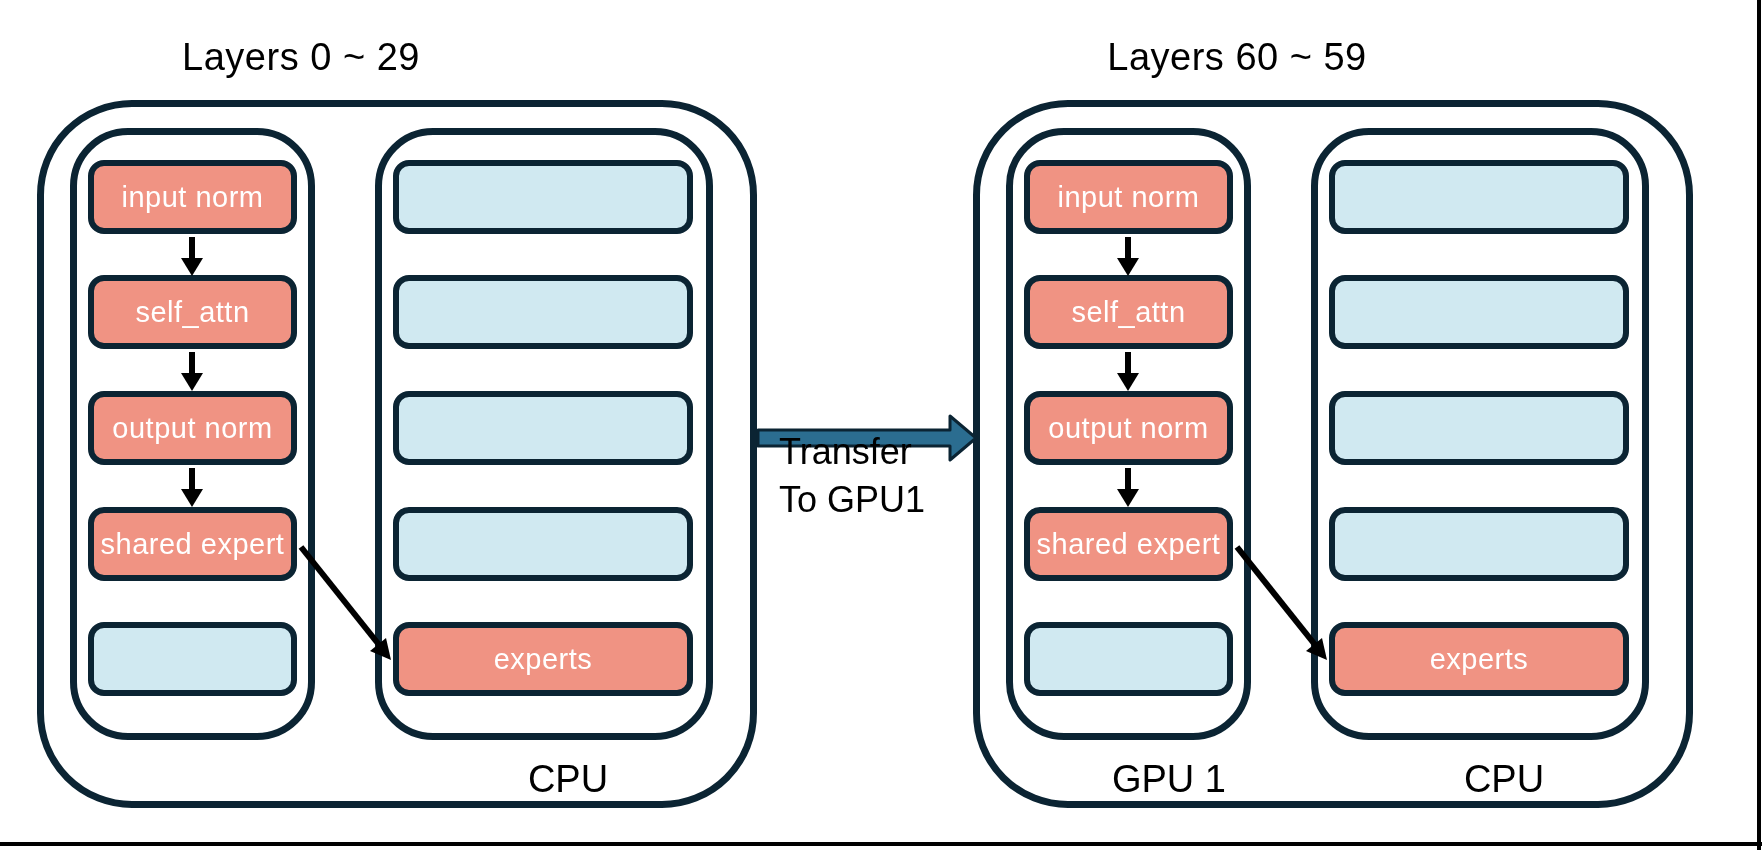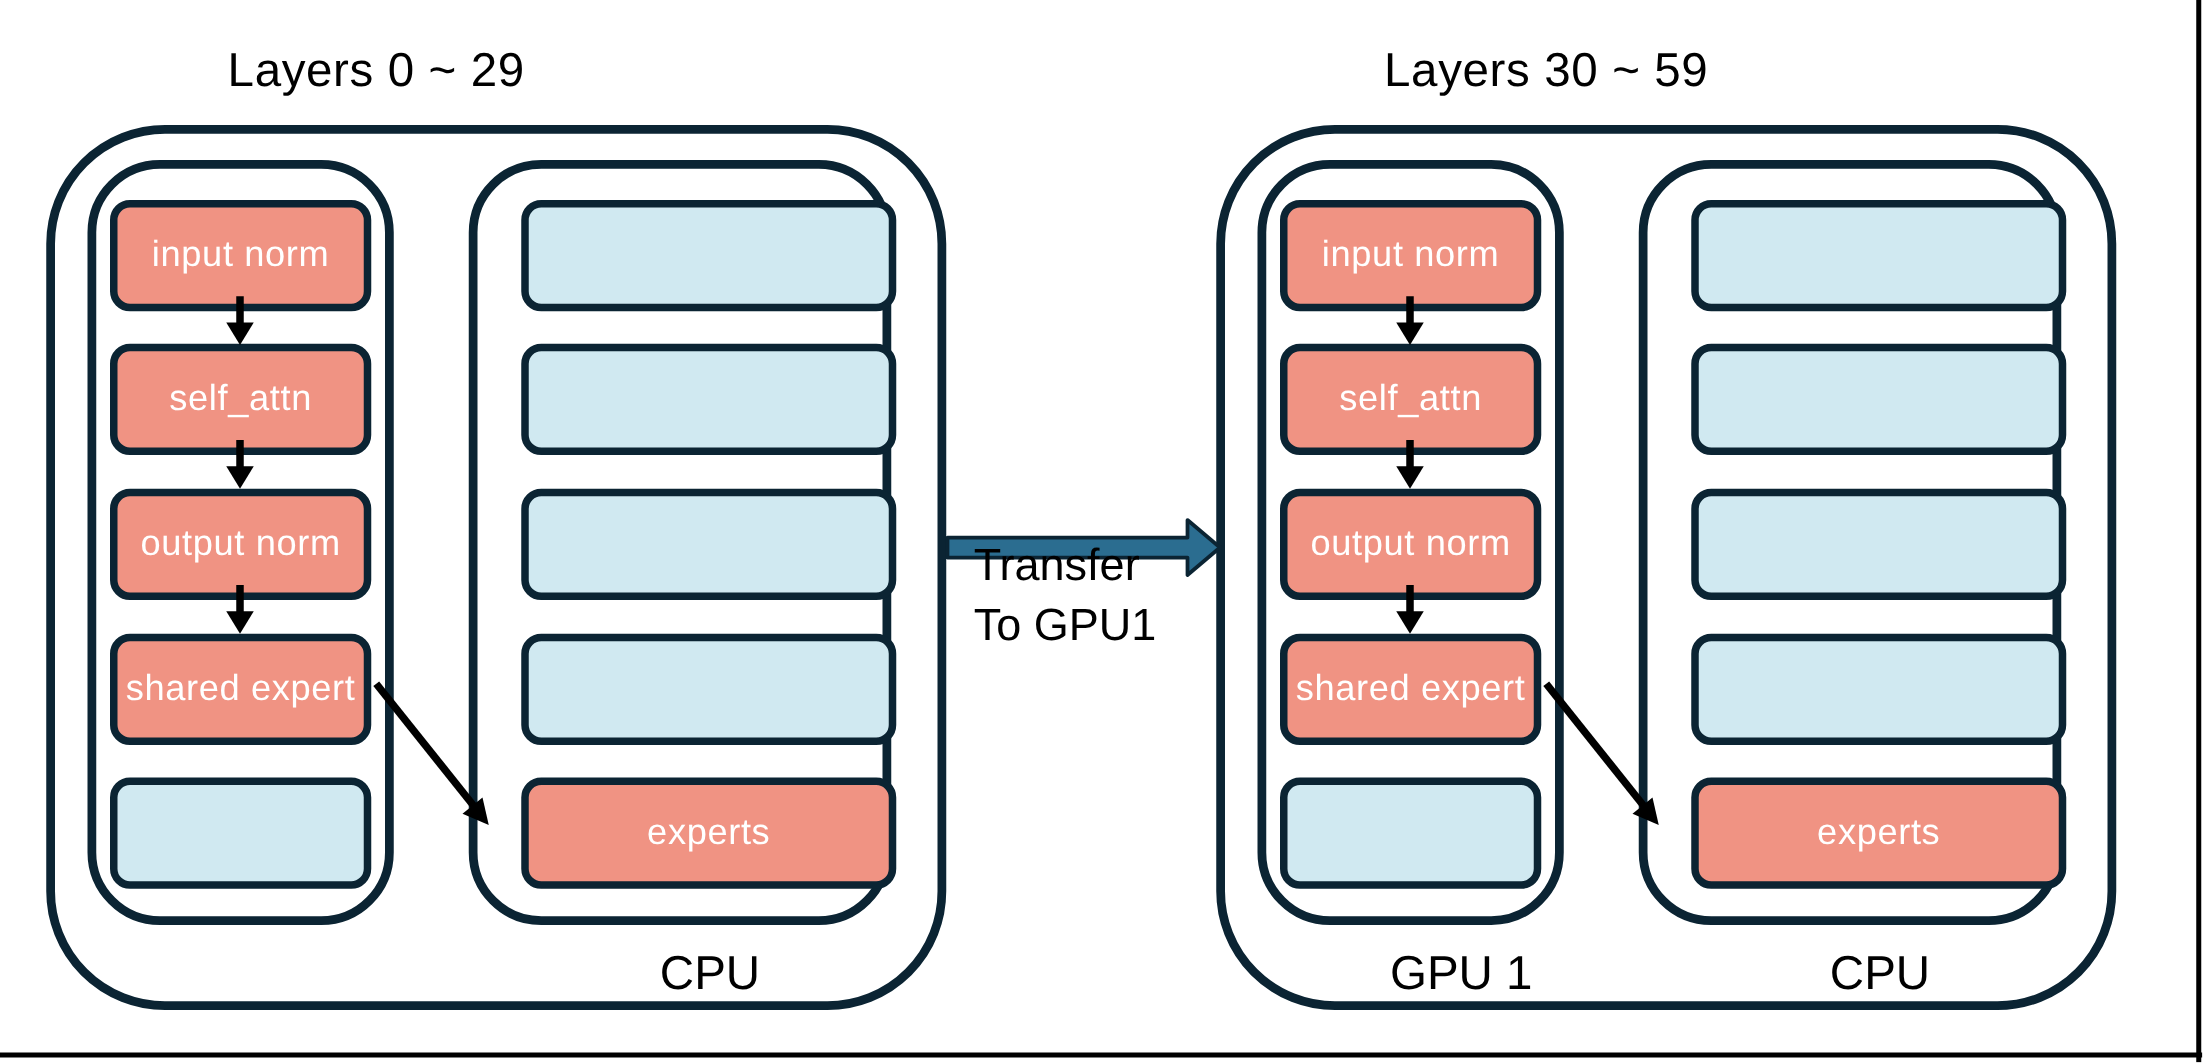--- a/index.html
+++ b/index.html
@@ -33,29 +33,29 @@
 
   .dev-label{
     position:absolute; top:758px; width:220px; text-align:center;
     font-size:38px; color:#000;
   }
   .gpu-label{left:123px;}
   .cpu-label{left:458px;}
 
   
   .box{
-    position:absolute; height:89px; box-sizing:border-box;
+    position:absolute; height:74px; box-sizing:border-box;
     border:6px solid #0B2433; border-radius:16px;
     display:flex; align-items:center; justify-content:center;
     font-size:29px; color:#ffffff; letter-spacing:0.5px;
   }
   .box.salmon{background:#F09383;}
   .box.blue{background:#D0E9F1;}
   .gpu-box{left:88px; width:209px;}
-  .cpu-box{left:393px; width:300px;margin-left:24px;}
+  .cpu-box{left:393px; width:300px;}
   .r0{top:160px}.r1{top:275px}.r2{top:391px}.r3{top:507px}.r4{top:622px}
 
   
   svg.arrows{position:absolute; left:0; top:0; pointer-events:none;}
 
   
   .transfer-label{
     position:absolute; left:779px; top:428px; width:220px;
     font-size:36px; line-height:48px; color:#000;
   }
@@ -82,21 +82,21 @@
     <div class="box blue   cpu-box r0"></div>
     <div class="box blue   cpu-box r1"></div>
     <div class="box blue   cpu-box r2"></div>
     <div class="box blue   cpu-box r3"></div>
     <div class="box salmon cpu-box r4">experts</div>
 
     <div class="dev-label cpu-label">CPU</div>
   </div>
 
   <div class="group g2">
-    <div class="group-title">Layers 30 ~ 59</div>
+    <div class="group-title">Layers 60 ~ 59</div>
 
     <div class="outer-box"></div>
 
     <div class="column gpu-col"></div>
     <div class="column cpu-col"></div>
 
     <div class="box salmon gpu-box r0">input norm</div>
     <div class="box salmon gpu-box r1">self_attn</div>
     <div class="box salmon gpu-box r2">output norm</div>
     <div class="box salmon gpu-box r3">shared expert</div>

